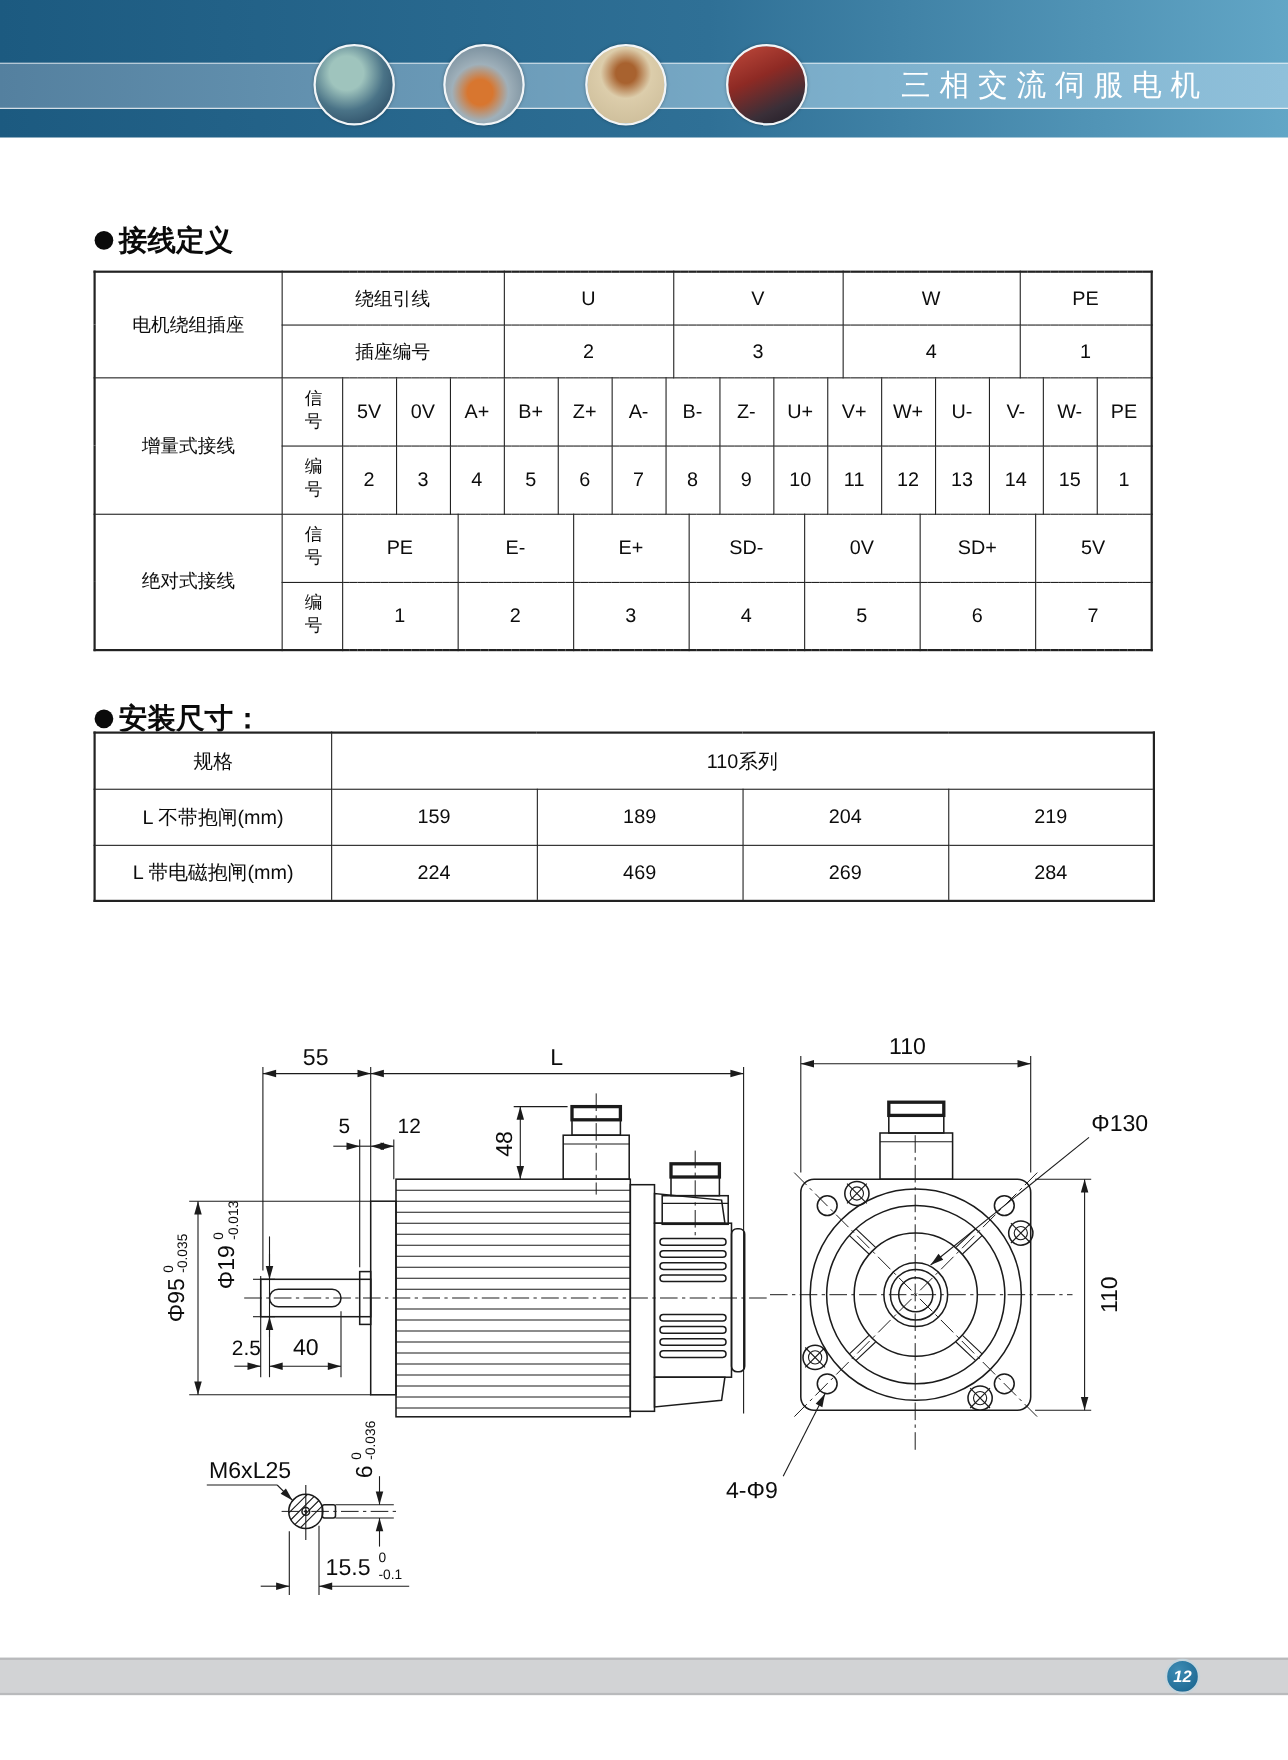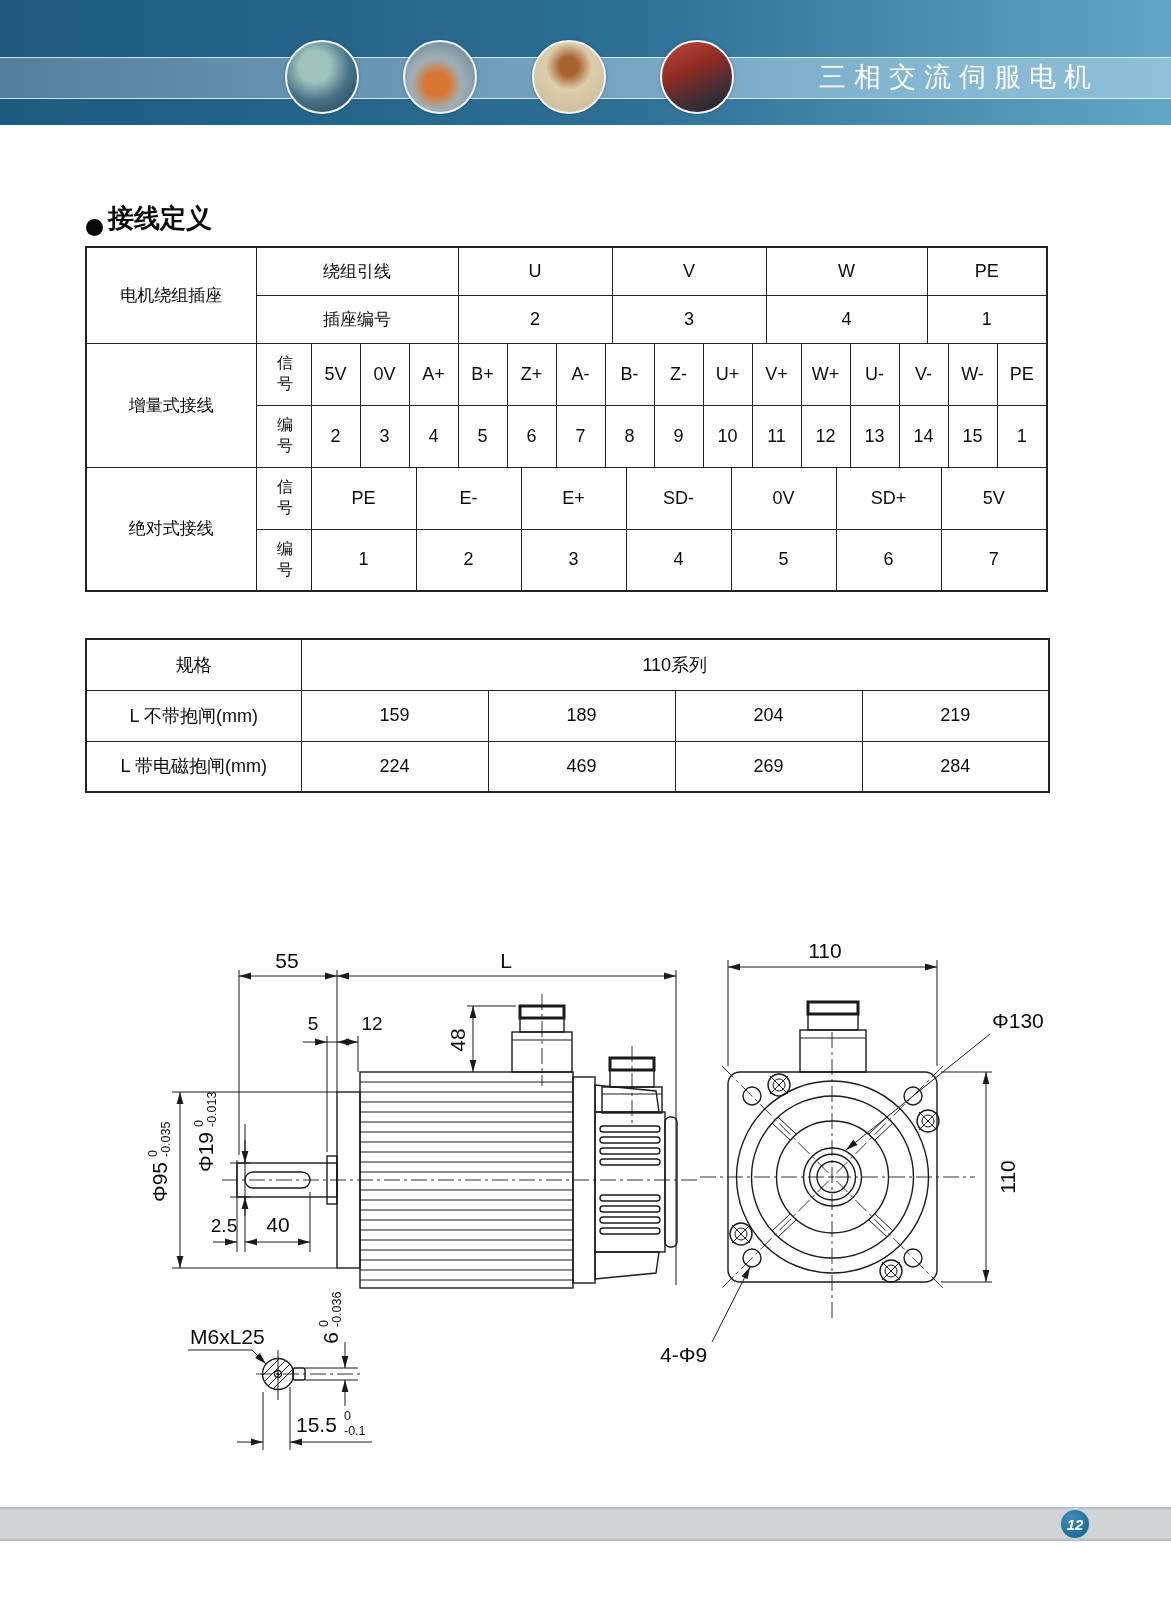--- a/index.html
+++ b/index.html
@@ -28,29 +28,29 @@
   .pc2 { left:403px; background:radial-gradient(circle at 45% 60%,#d8762f 0 20%,#9fb0ba 45%,#5f7889); }
   .pc3 { left:532px; background:radial-gradient(circle at 50% 35%,#a8622f 0 16%,#dccdab 40%,#c9b995); }
   .pc4 { left:660px; background:linear-gradient(155deg,#c04a3c 0%,#8e2a24 40%,#3a2f38 75%,#201c26); }
   .header-title {
     position:absolute; right:72px; top:57px; height:42px; line-height:41px;
     color:#fff; font-size:27px; letter-spacing:8px; font-weight:400;
   }
   
   .section-heading {
     position:absolute; left:86px; font-size:26px; font-weight:bold; color:#0a0a0a;
-    display:flex; align-items:flex-end;
+    display:flex; align-items:center;
   }
   .bullet { width:17px; height:17px; border-radius:50%; background:#0a0a0a; display:inline-block; margin-right:5px; }
   
   table { border-collapse:collapse; table-layout:fixed; position:absolute; background:#fff; }
   td { border:1px solid #222; text-align:center; vertical-align:middle; font-size:17px; color:#0c0c0c; overflow:hidden; }
   .t1 { left:85px; top:246px; width:963px; }
   .t1 td.num { font-size:18px; }
-  .t2 { left:85px; top:638px; width:963px; }
+  .t2 { left:85px; top:665px; width:963px; }
   .t2 td { font-size:18px; }
   tr.h48 { height:48px; } tr.h62 { height:62px; } tr.h51 { height:51px; }
   table { border:2px solid #222; }
   .vtext { display:inline-block; width:19px; line-height:1.3; word-break:break-all; font-size:16px;text-align:right; }
   
   #draw { position:absolute; left:0; top:0; width:1171px; height:1600px; }
   .ol   { stroke:#1b1b1b; stroke-width:1.4; fill:none; }
   .olb  { stroke:#1b1b1b; stroke-width:3;   fill:none; }
   .thin { stroke:#1b1b1b; stroke-width:1;   fill:none; }
   .cl   { stroke:#1b1b1b; stroke-width:.9;  fill:none; stroke-dasharray:16 4 3 4; }

